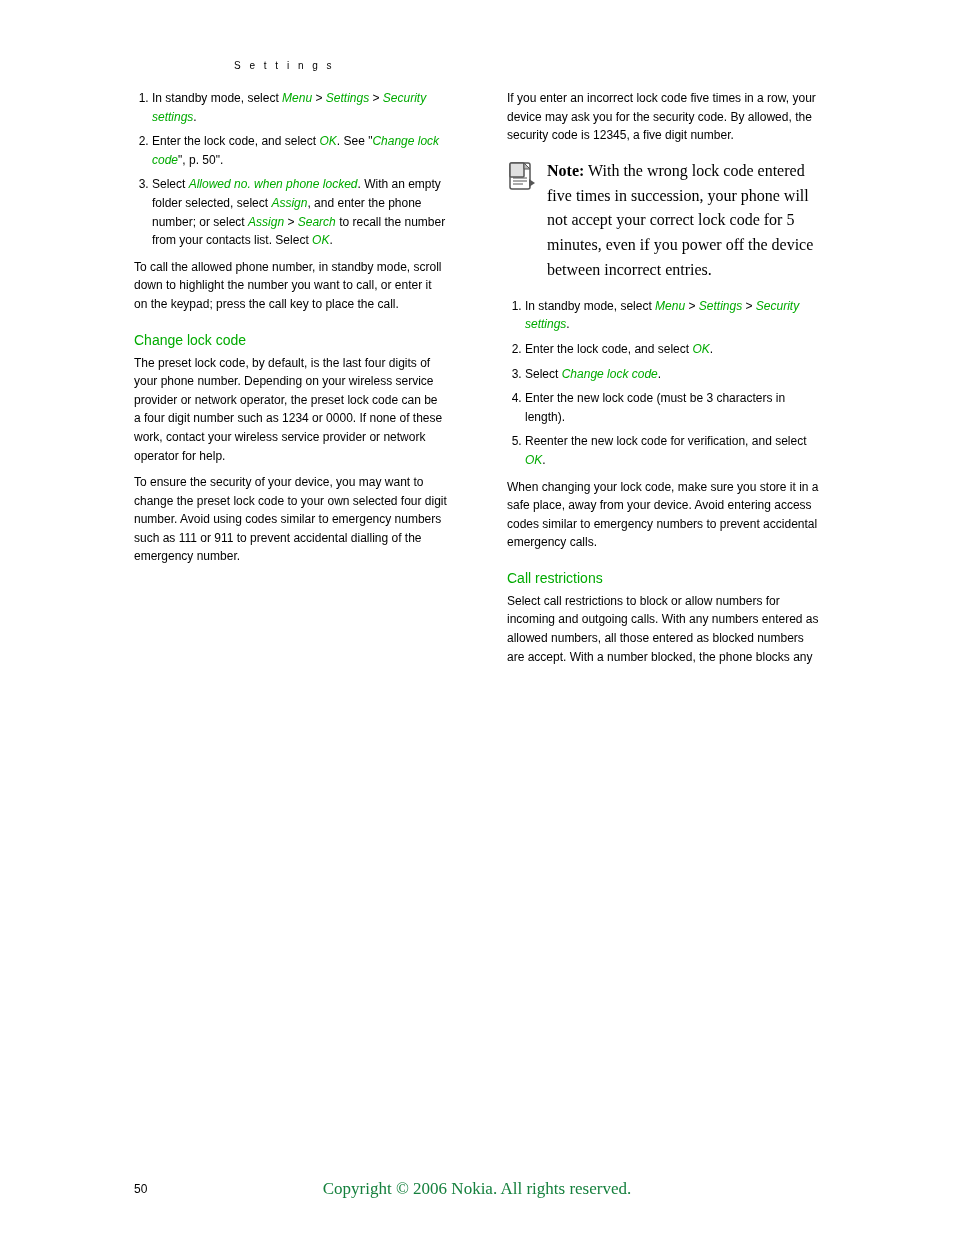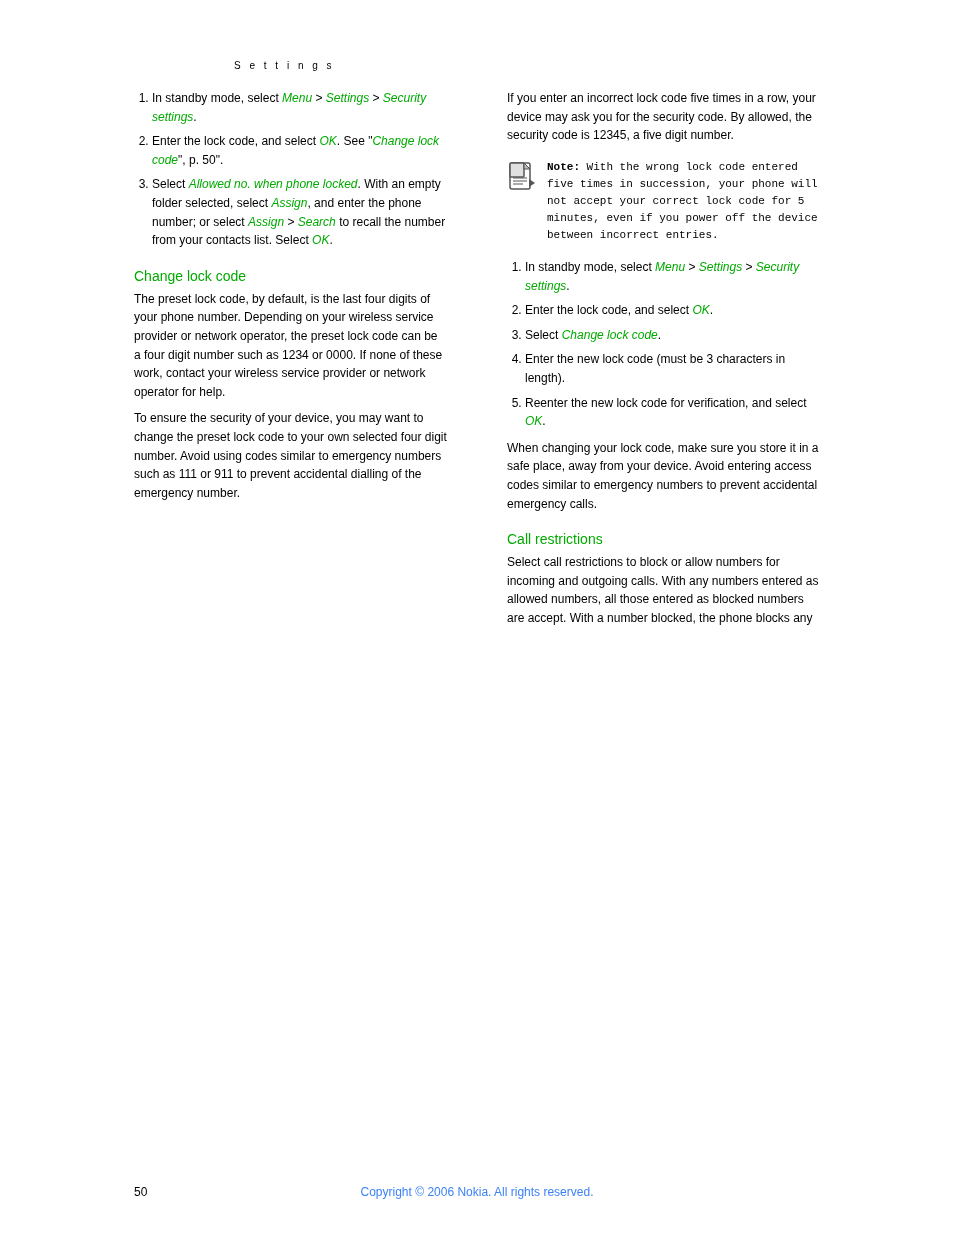--- a/index.html
+++ b/index.html
@@ -103,22 +103,22 @@
     }
 
     .note-icon {
       width: 30px;
       height: 30px;
       flex-shrink: 0;
       margin-top: 2px;
     }
 
     .note-text {
-      font-family: Liberation Mono, monospace;
-      font-size: 11px;
+      font-family: Liberation Serif, serif;
+      font-size: 16px;
       line-height: 1.55;
     }
 
     .note-bold {
       font-weight: bold;
     }
 
     .page-footer {
       position: absolute;
       bottom: 36px;
@@ -132,23 +132,23 @@
     }
 
     .footer-page-num {
       position: absolute;
       left: 80px;
       font-family: Arial, Helvetica, sans-serif;
       font-size: 12px;
     }
 
     .footer-copyright {
-      font-family: Liberation Sans, sans-serif;
-      font-size: 12px;
-      color: #3b82f6;
+      font-family: Liberation Serif, serif;
+      font-size: 17px;
+      color: #15803d;
     }
   </style>
 </head>
 <body>
 
 <div class="page">
 
   <div class="section-label">S e t t i n g s</div>
 
   <div class="two-column">
@@ -160,20 +160,21 @@
           <span class="body-text">In standby mode, select <span class="italic-green">Menu</span> &gt; <span class="italic-green">Settings</span> &gt; <span class="italic-green">Security settings</span>.</span>
         </li>
         <li>
           <span class="body-text">Enter the lock code, and select <span class="italic-green">OK</span>. See "<span class="green-link">Change lock code</span>", p. 50".</span>
         </li>
         <li>
           <span class="body-text">Select <span class="italic-green">Allowed no. when phone locked</span>. With an empty folder selected, select <span class="italic-green">Assign</span>, and enter the phone number; or select <span class="italic-green">Assign</span> &gt; <span class="italic-green">Search</span> to recall the number from your contacts list. Select <span class="italic-green">OK</span>.</span>
         </li>
       </ol>
 
+      <p class="body-text">To call the allowed phone number, in standby mode, scroll down to highlight the number you want to call, or enter it on the keypad; press the call key to place the call.</p>
 
       <h2 class="section-heading">Change lock code</h2>
 
       <p class="body-text">The preset lock code, by default, is the last four digits of your phone number. Depending on your wireless service provider or network operator, the preset lock code can be a four digit number such as 1234 or 0000. If none of these work, contact your wireless service provider or network operator for help.</p>
       <p class="body-text">To ensure the security of your device, you may want to change the preset lock code to your own selected four digit number. Avoid using codes similar to emergency numbers such as 111 or 911 to prevent accidental dialling of the emergency number.</p>
 
     </div>
 
     <div class="col-right">
 

